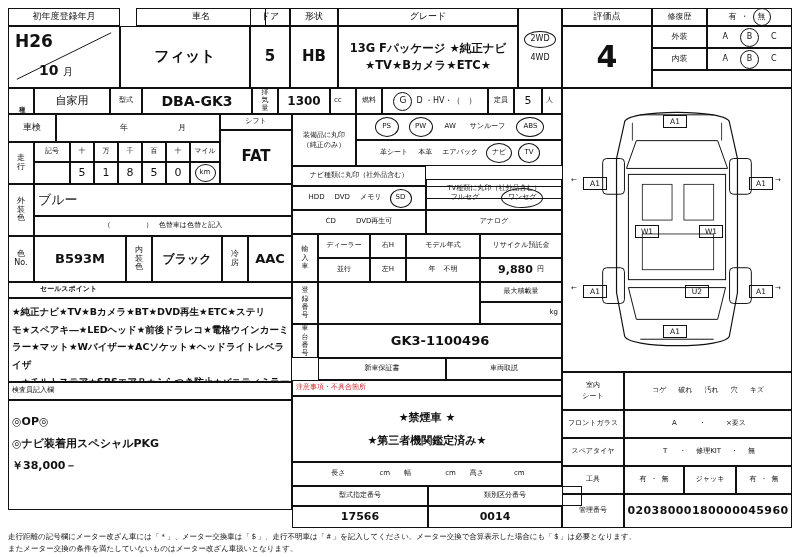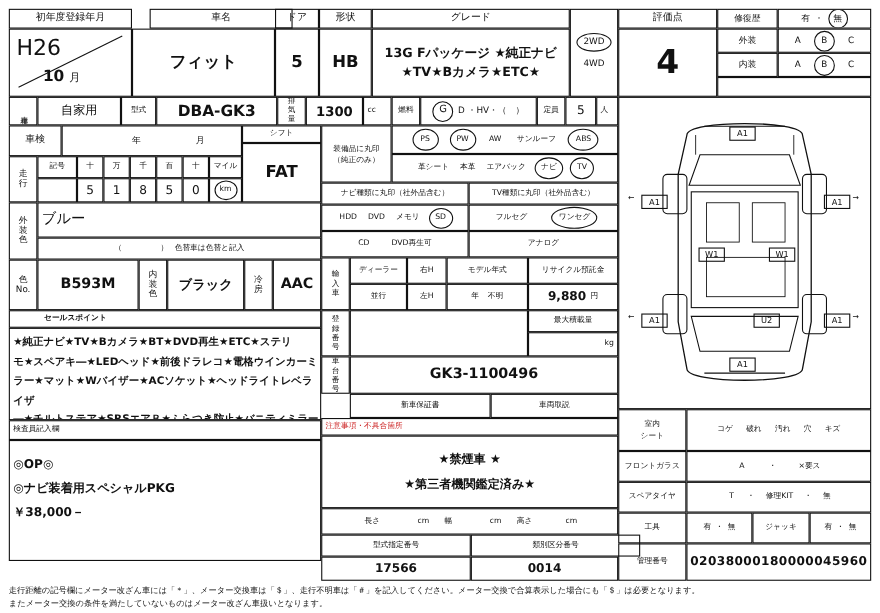--- a/index.html
+++ b/index.html
@@ -26,21 +26,21 @@
 <body>
 
 <div id="sheet">
 
   <div class="box lbl" style="left:8px;top:8px;width:112px;height:18px;">初年度登録年月</div>
   <div class="box" style="left:8px;top:26px;width:112px;height:62px;">
     <div style="position:relative;width:100%;height:100%;">
       <svg class="diag" viewBox="0 0 112 62" preserveAspectRatio="none">
           <line x1="8" y1="54" x2="104" y2="6" stroke="#111" stroke-width="1"></line>
         </svg>
-      <div style="position:absolute;left:6px;top:6px;font-size:20px;font-weight:normal;">H26</div>
+      <div style="position:absolute;left:6px;top:6px;font-size:17px;font-weight:bold;">H26</div>
       <div style="position:absolute;left:30px;top:36px;font-size:14px;font-weight:bold;">10</div>
       <div style="position:absolute;left:54px;top:40px;font-size:10px;">月</div>
     </div>
   </div>
 
   <div class="box lbl" style="left:136px;top:8px;width:130px;height:18px;">車名</div>
   <div class="box lg" style="left:120px;top:26px;width:130px;height:62px;">フィット</div>
 
   <div class="box lbl" style="left:250px;top:8px;width:40px;height:18px;">ドア</div>
   <div class="box lg" style="left:250px;top:26px;width:40px;height:62px;">5</div>
@@ -175,21 +175,21 @@
   </div>
   <div class="box" style="left:356px;top:140px;width:206px;height:26px;">
     <span class="xs" style="margin:0 5px;">革シート</span>
     <span class="xs" style="margin:0 5px;">本革</span>
     <span class="xs" style="margin:0 5px;">エアバック</span>
     <span class="ocirc xs" style="width:24px;height:18px;margin:0 3px;">ナビ</span>
     <span class="ocirc xs" style="width:20px;height:18px;margin:0 3px;">TV</span>
   </div>
 
   <div class="box xs" style="left:292px;top:166px;width:134px;height:20px;">ナビ種類に丸印（社外品含む）</div>
-  <div class="box xs" style="left:426px;top:166px;width:136px;height:20px;">TV種類に丸印（社外品含む）</div>
+  <div class="box xs" style="left:426px;top:179px;width:136px;height:20px;">TV種類に丸印（社外品含む）</div>
 
   <div class="box" style="left:292px;top:186px;width:134px;height:24px;">
     <span class="xs" style="margin:0 5px;">HDD</span>
     <span class="xs" style="margin:0 5px;">DVD</span>
     <span class="xs" style="margin:0 5px;">メモリ</span>
     <span class="ocirc xs" style="width:20px;height:17px;margin:0 3px;">SD</span>
   </div>
   <div class="box" style="left:426px;top:186px;width:136px;height:24px;">
     <span class="xs" style="margin:0 14px;">フルセグ</span>
     <span class="ocirc xs" style="width:40px;height:18px;margin:0 8px;">ワンセグ</span>

